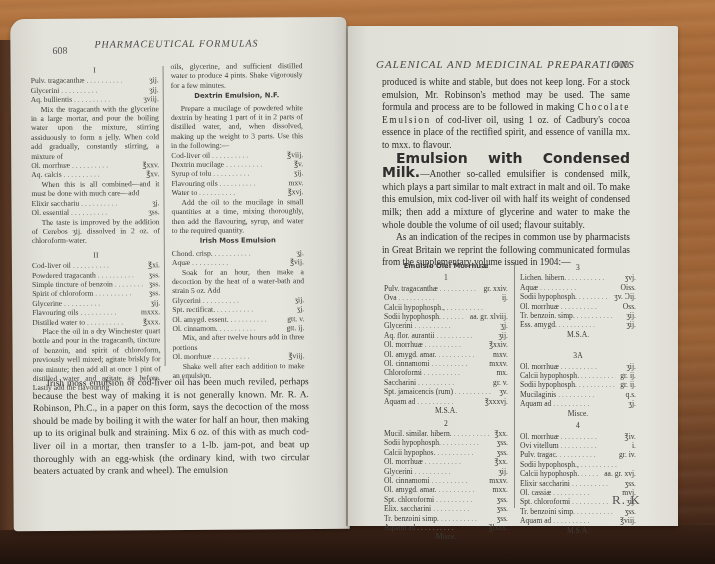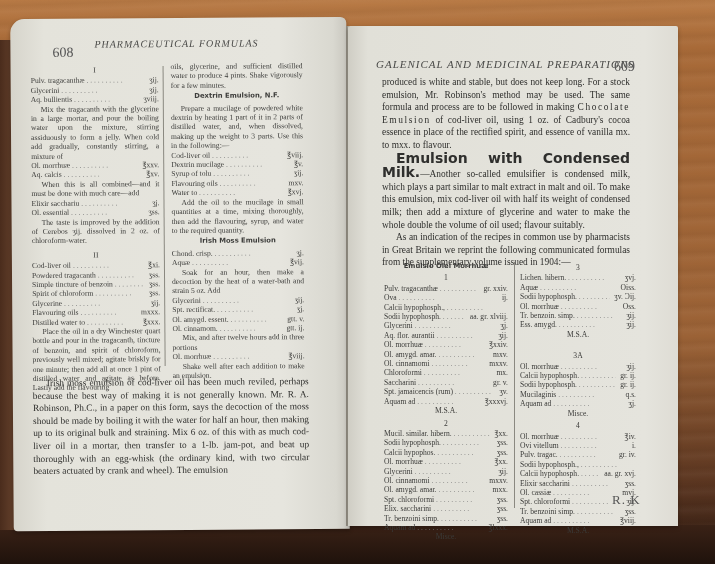--- a/index.html
+++ b/index.html
@@ -35,21 +35,21 @@
     border-radius: 2px 2px 0 0;
     background: linear-gradient(90deg, #cfcdc4 0%, #e1e0d8 6%, #e5e4dd 90%, #dedcd4 100%);
   }
   .gutter {
     position:absolute; left:346px; top:26px; width:3px; height:500px;
     background: linear-gradient(90deg, #8c877c, #b0ab9f);
   }
   .running-head {
     position:absolute; font-style:italic; letter-spacing:1px; font-size:10px; color:#4a4a48;
   }
-  .folio { position:absolute; font-size:14px; color:#555; }
+  .folio { position:absolute; font-size:10px; color:#555; }
   .col { position:absolute; font-size:7.6px; line-height:9.4px; color:#3b3b39; }
   .col p { margin:0; text-align:justify; text-indent:10px; }
   .heading-num { text-align:center; font-size:7.6px; margin:1px 0; }
   .subhead { text-align:center; font-family:"DejaVu Sans", sans-serif; font-weight:bold; font-size:6.8px; margin:2px 0; }
   .rx { display:flex; justify-content:space-between; }
   .rx .ing { white-space:nowrap; overflow:hidden; }
   .rx .ing::after { content:" . . . . . . . . . ."; color:#777; }
   .rx .qty { white-space:nowrap; padding-left:4px; background:inherit; }
   .rule { position:absolute; width:1px; background:#8a8880; }
   .body-text { position:absolute; font-size:9.4px; line-height:12.6px; color:#2f2f2d; text-align:justify; }

